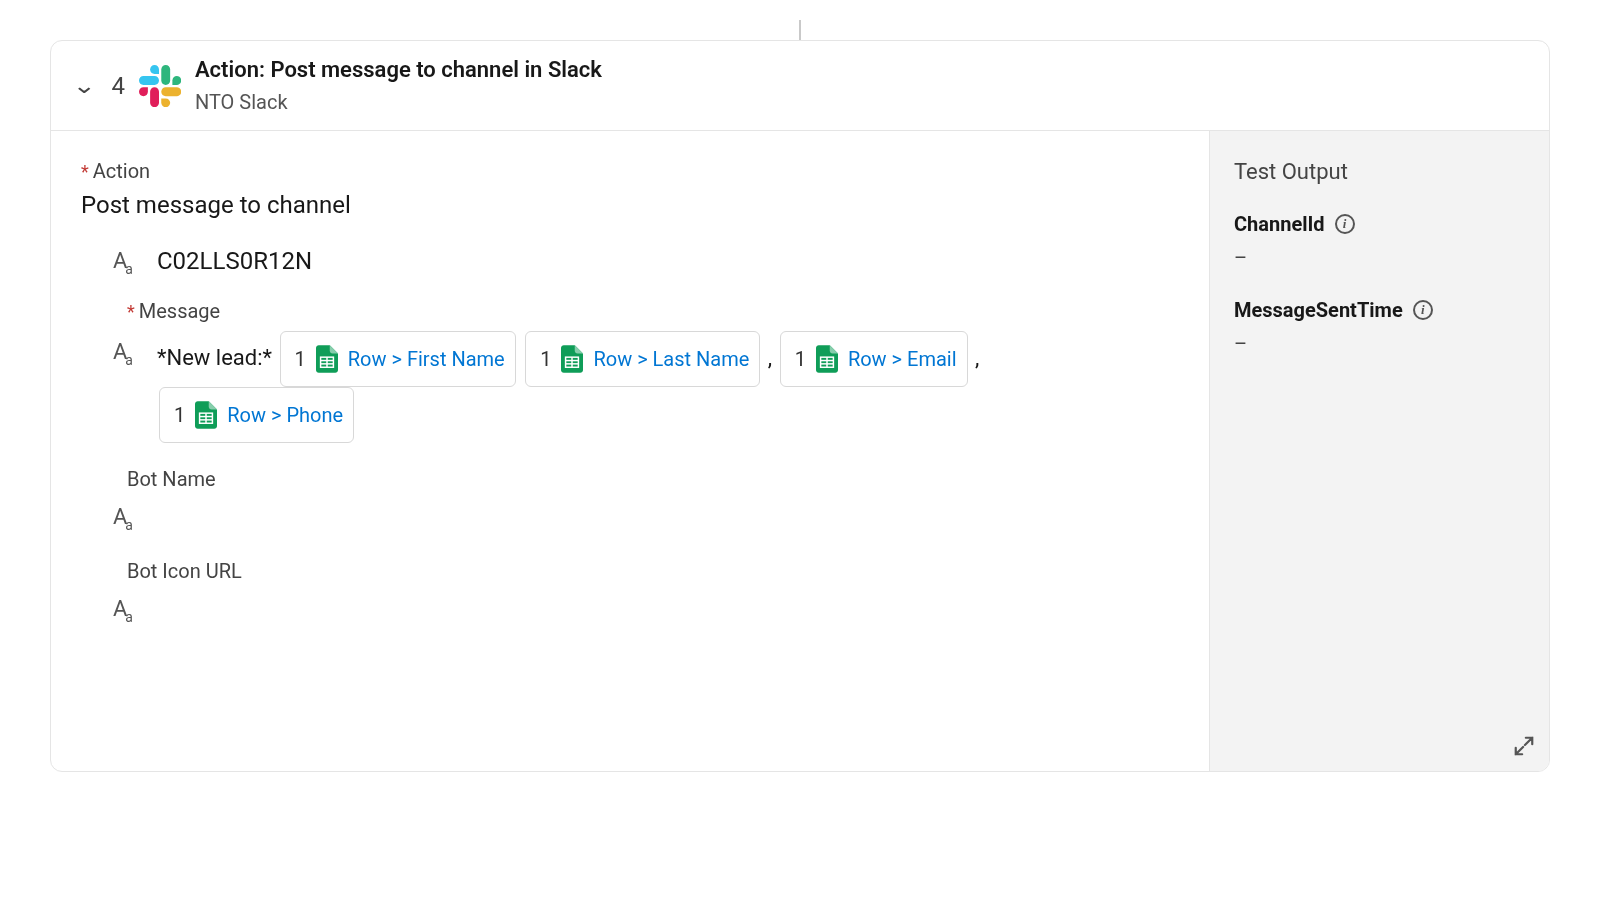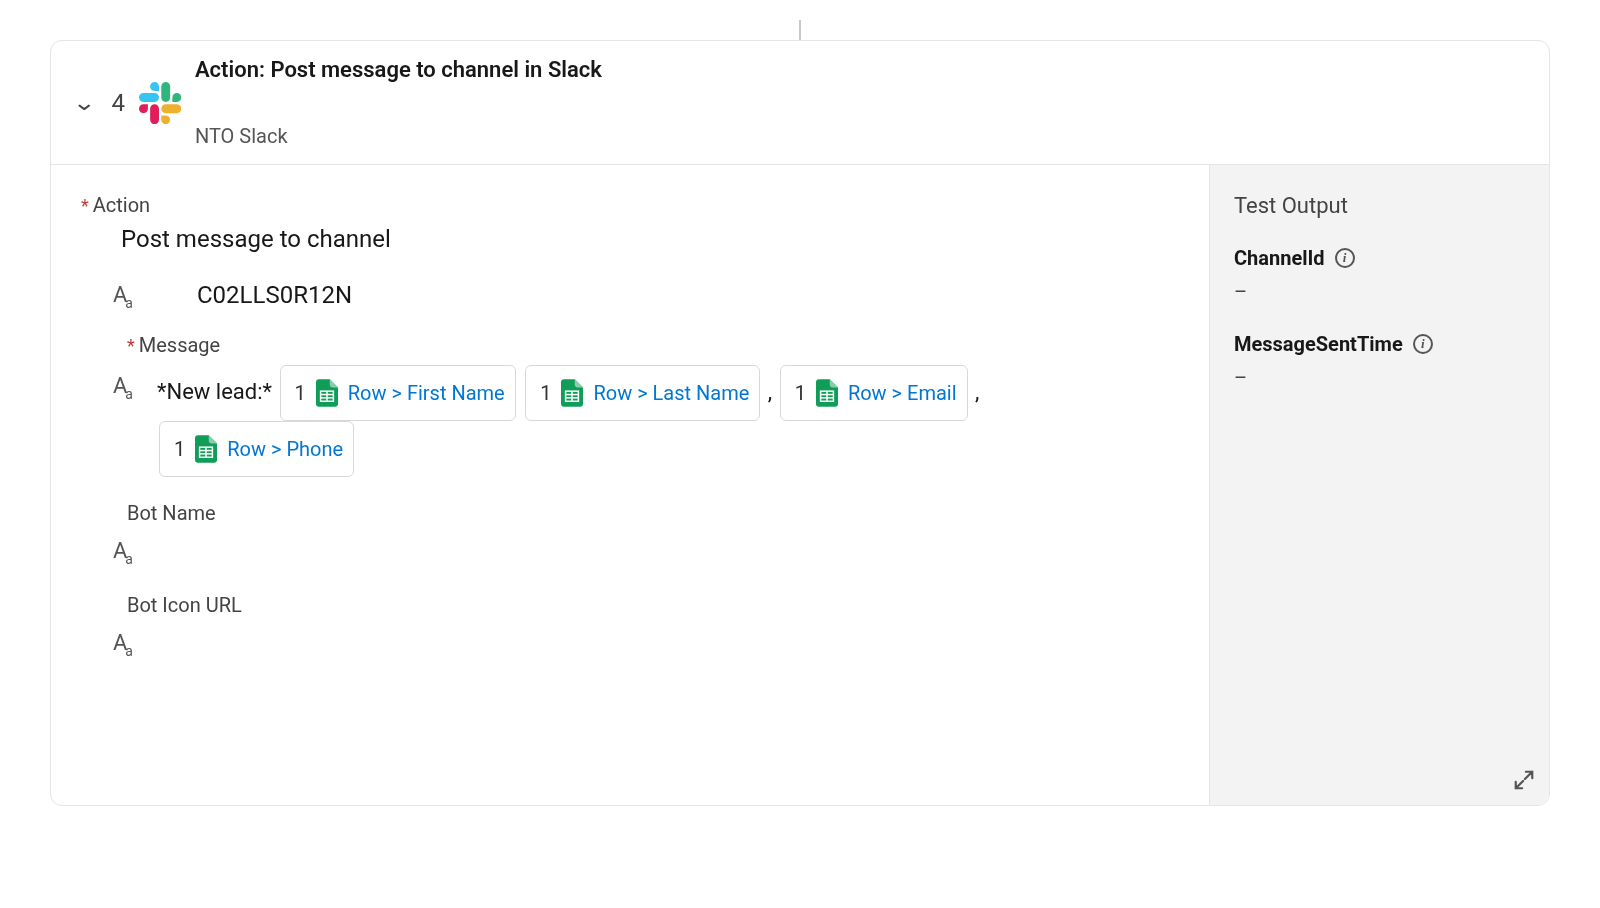--- a/index.html
+++ b/index.html
@@ -40,21 +40,21 @@
     color: #444;
     margin-left: 4px;
   }
   .slack-icon {
     width: 42px;
     height: 42px;
     flex-shrink: 0;
   }
   .title-block { display: flex; flex-direction: column; gap: 8px; }
   .action-title { font-size: 22px; font-weight: 600; color: #181818; }
-  .action-subtitle { font-size: 20px; color: #555; margin-top: 34px; }
+  .action-subtitle { font-size: 20px; color: #555; }
   .card-body { display: flex; min-height: 640px; }
   .form-area { flex: 1; padding: 28px 30px; }
   .output-area {
     width: 340px;
     background: #f3f3f3;
     border-left: 1px solid #e5e5e5;
     padding: 28px 24px;
     position: relative;
     display: flex;
     flex-direction: column;
@@ -68,21 +68,20 @@
     content: "*";
     color: #c23934;
     margin-right: 4px;
     font-size: 18px;
   }
   .indented-label { margin-left: 46px; }
   .field-value {
     font-size: 24px;
     color: #181818;
     margin-bottom: 28px;
-    margin-left: 40px;
   }
   .input-row {
     display: flex;
     align-items: center;
     gap: 12px;
     margin-bottom: 4px;
   }
   .text-type-icon {
     width: 32px;
     color: #555;

